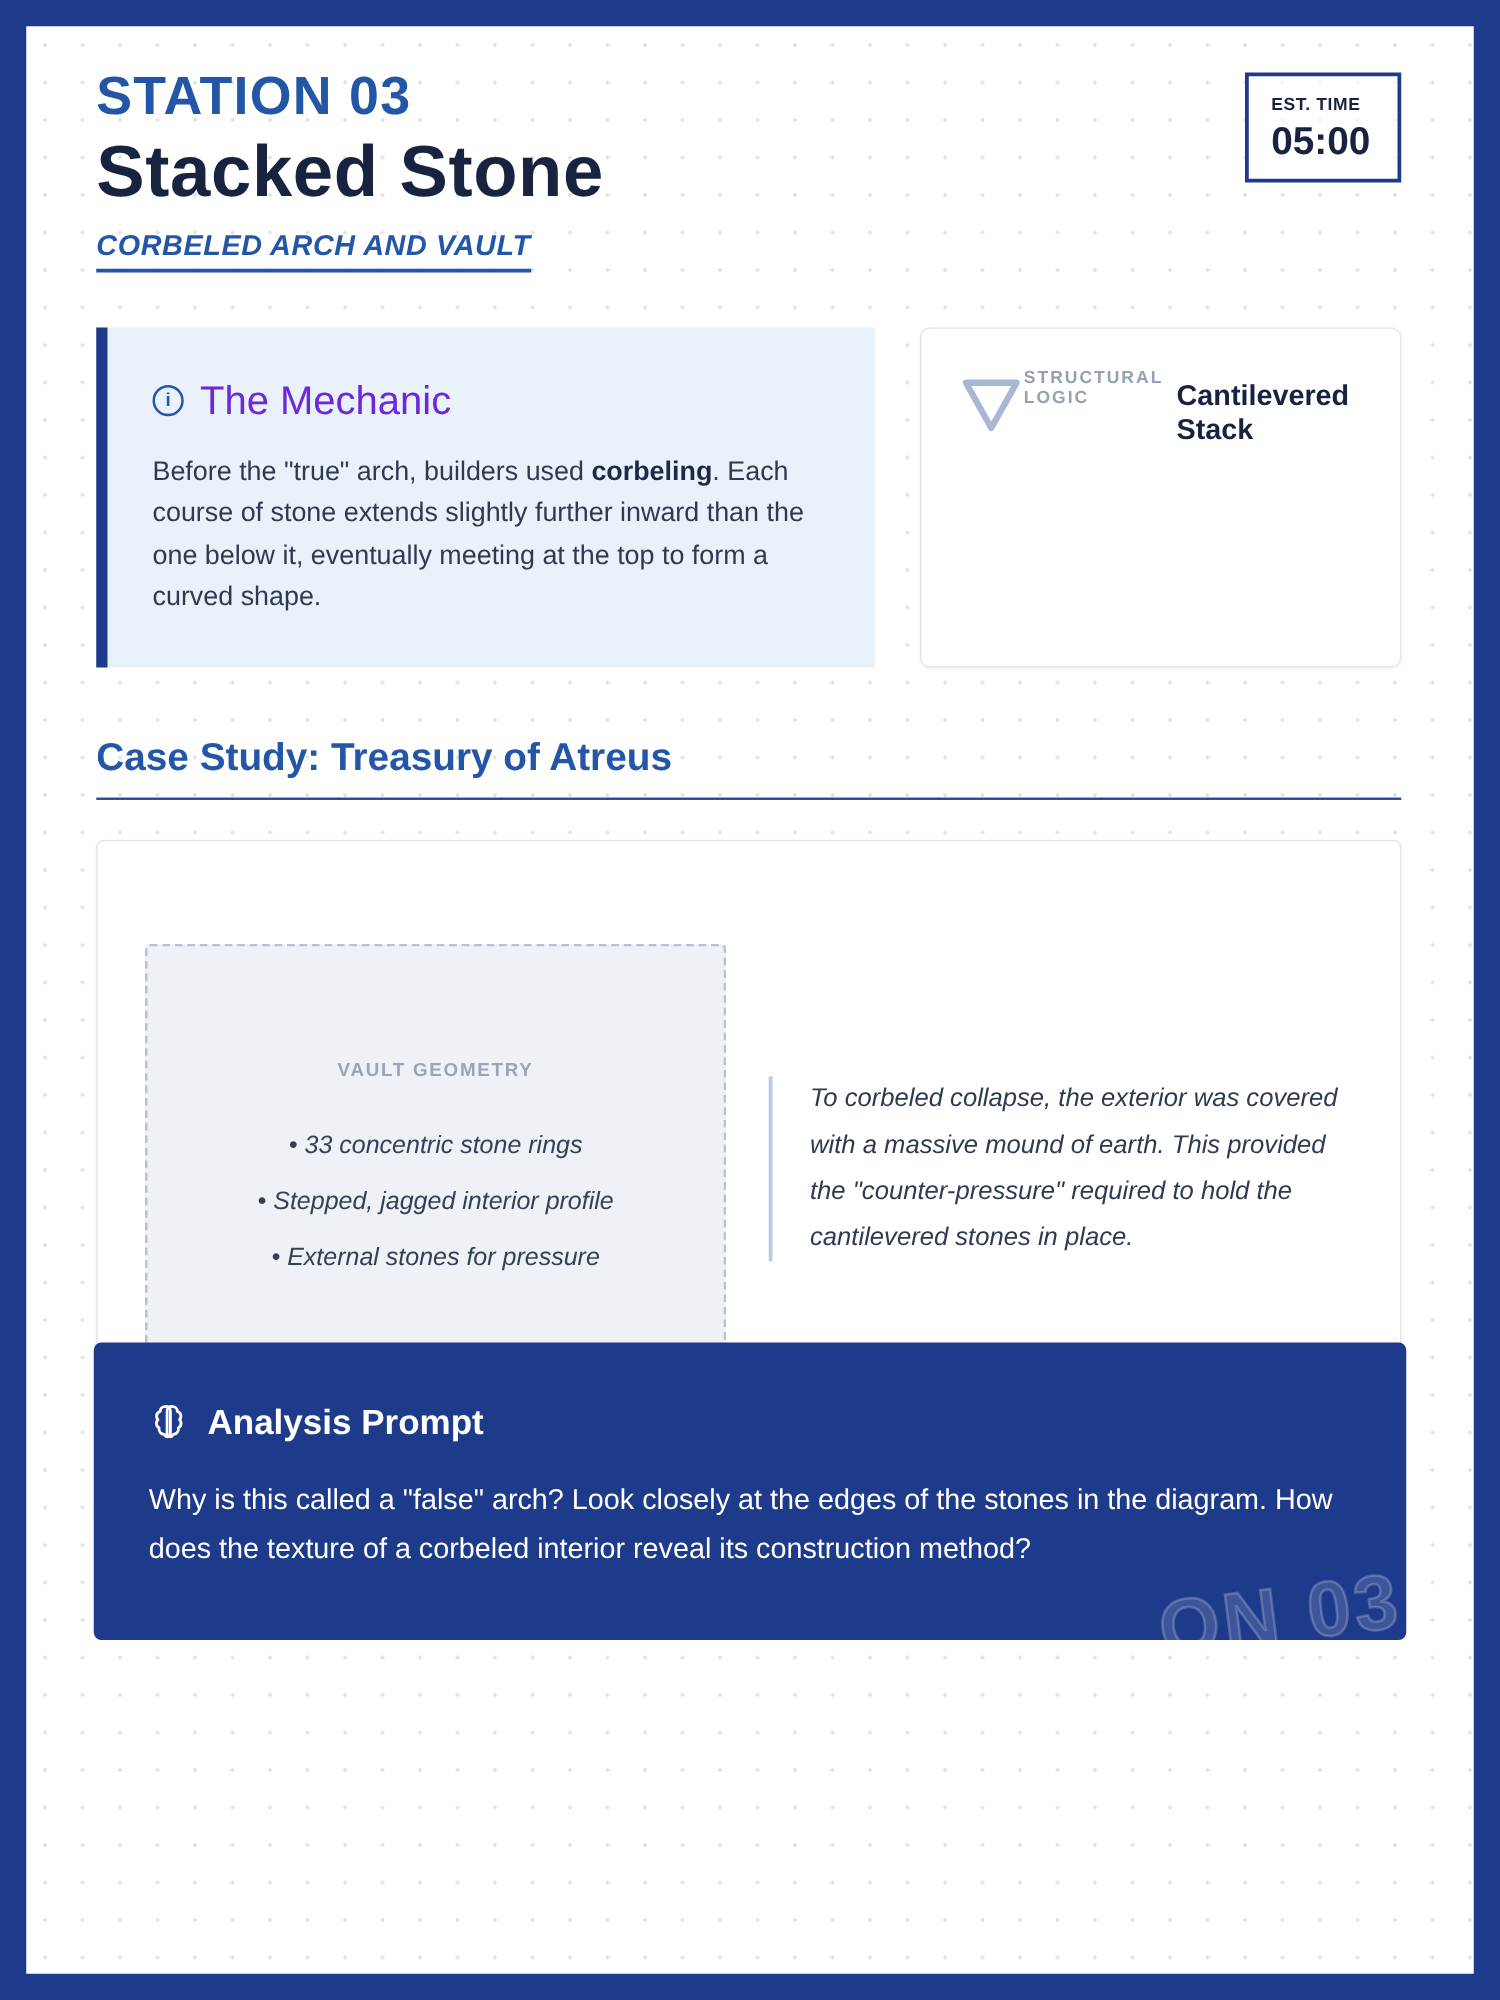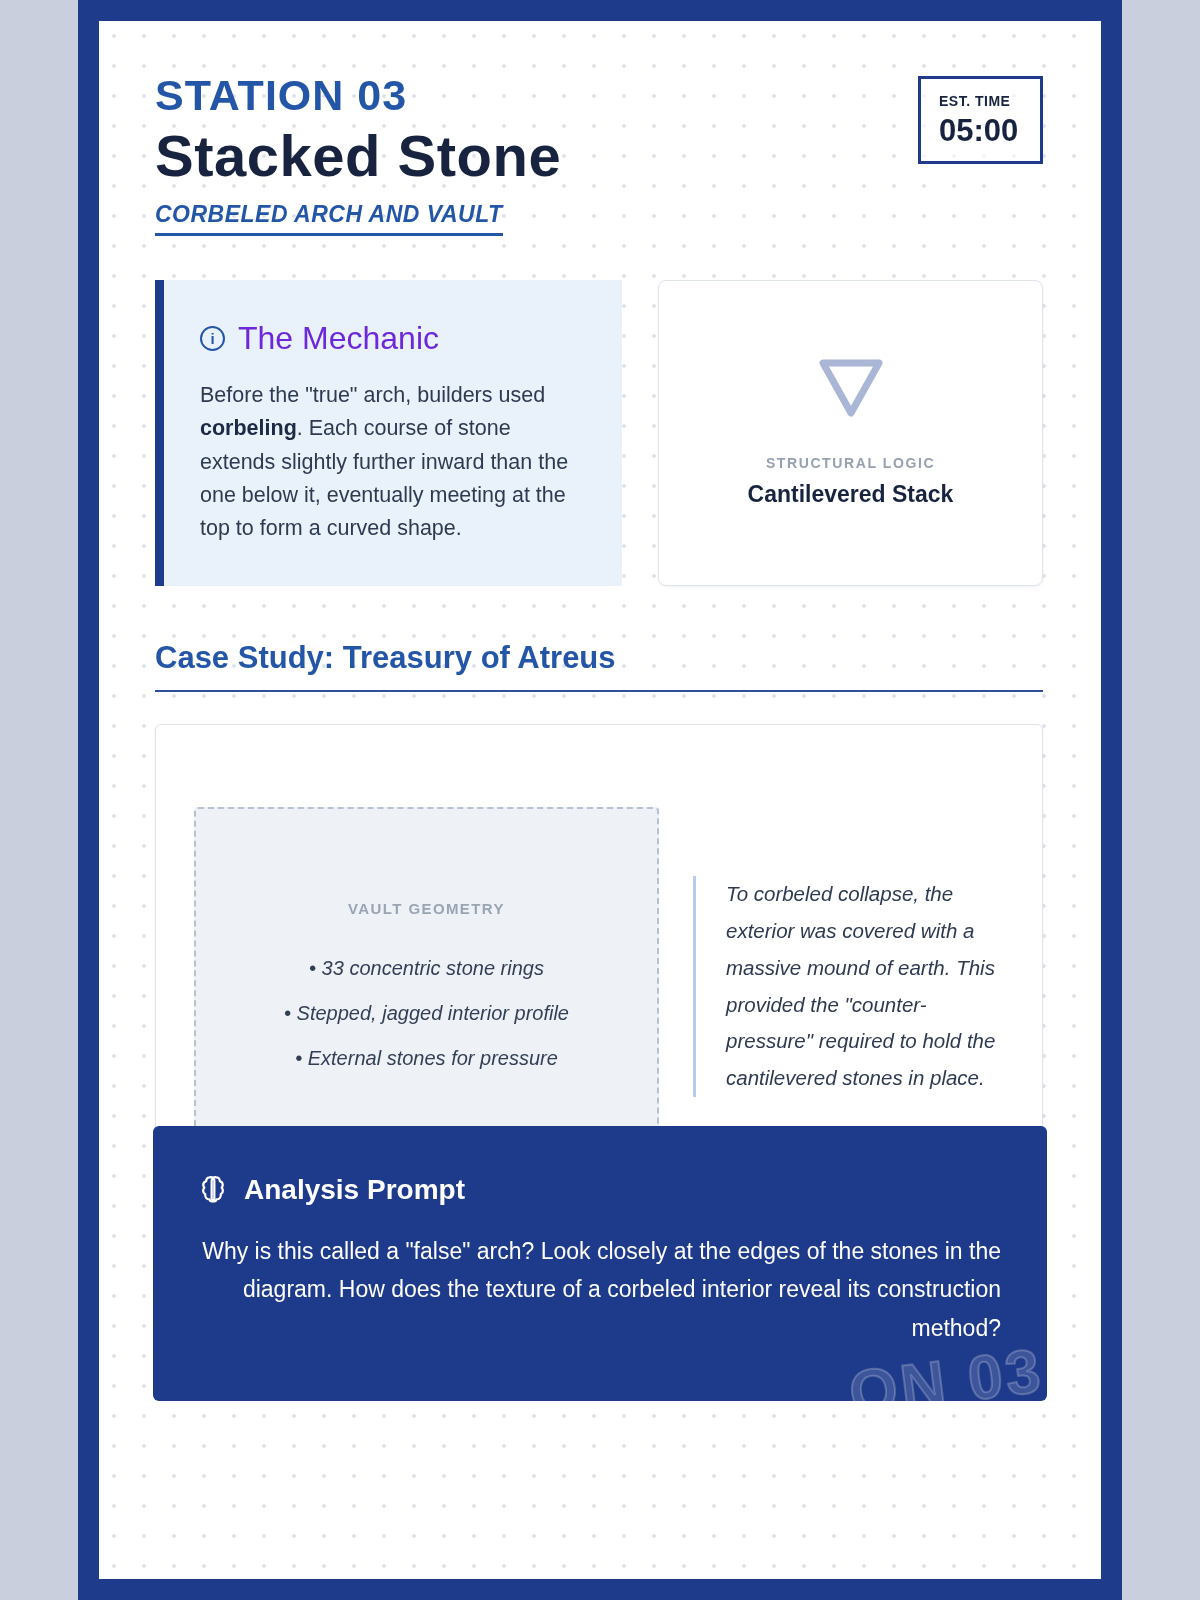--- a/index.html
+++ b/index.html
@@ -1,29 +1,29 @@
 <!DOCTYPE html>
 <html><head>
 <meta charset="utf-8">
 <style>
   * { margin: 0; padding: 0; box-sizing: border-box; }
   html, body { background: #c9cfdd; }
   body { font-family: "Liberation Sans", sans-serif; }
 
   .page {
-    width: 1044px;
+    width: 1200px;
     height: 1600px;
     margin: 0 auto;
     background-color: #ffffff;
     background-image: radial-gradient(#dfe3ec 1.6px, transparent 1.6px);
     background-size: 30px 30px;
     border: 21px solid #1e3a8a;
     position: relative;
     overflow: hidden;
-    padding: 50px 58px 0 56px;
+    padding: 32px 58px 0 56px;
   }
 
   
   .header { display: flex; justify-content: space-between; align-items: flex-start; }
   .station-label {
     font-size: 43px; font-weight: 800; color: #2456a8;
     letter-spacing: 1px;
   }
   .page-title {
     font-size: 58px; font-weight: 800; color: #17233f;
@@ -69,21 +69,21 @@
     font-size: 21.5px; line-height: 1.55; color: #2e3a52;
   }
   .mech-body strong { color: #1d2a45; }
 
   .logic-card {
     width: 385px;
     background: #ffffff;
     border: 1px solid #dfe3ea;
     border-radius: 8px;
     box-shadow: 0 1px 3px rgba(20,40,90,0.06);
-    display: flex; flex-direction: column; align-items: center; justify-content: center;
+    display: flex; flex-direction: row; align-items: flex-start; justify-content: center;
     padding: 30px;
   }
   .triangle-icon { margin-bottom: 34px; }
   .logic-label { font-size: 14px; font-weight: 700; color: #95a0b0; letter-spacing: 1.6px; }
   .logic-value { font-size: 23px; font-weight: 700; color: #17233f; margin-top: 10px; }
 
   
   .case-heading {
     margin-top: 54px;
     font-size: 31px; font-weight: 800; color: #2456a8;
@@ -137,21 +137,20 @@
     position: relative;
     z-index: 2;
     margin-top: -68px;
     margin-left: -2px;
     margin-right: -4px;
     background: #1e3a8a;
     border-radius: 6px;
     padding: 48px 46px 54px 44px;
     color: #ffffff;
     overflow: hidden;
-    text-align: right;
   }
   .analysis-head { display: flex; align-items: center; gap: 15px; }
   .brain-icon { width: 32px; height: 32px; flex: 0 0 32px; }
   .analysis-heading { font-size: 28px; font-weight: 800; color: #ffffff; }
   .analysis-body {
     margin-top: 26px;
     font-size: 23px; line-height: 1.68; color: #ffffff;
     max-width: 980px;
   }
   .watermark {

